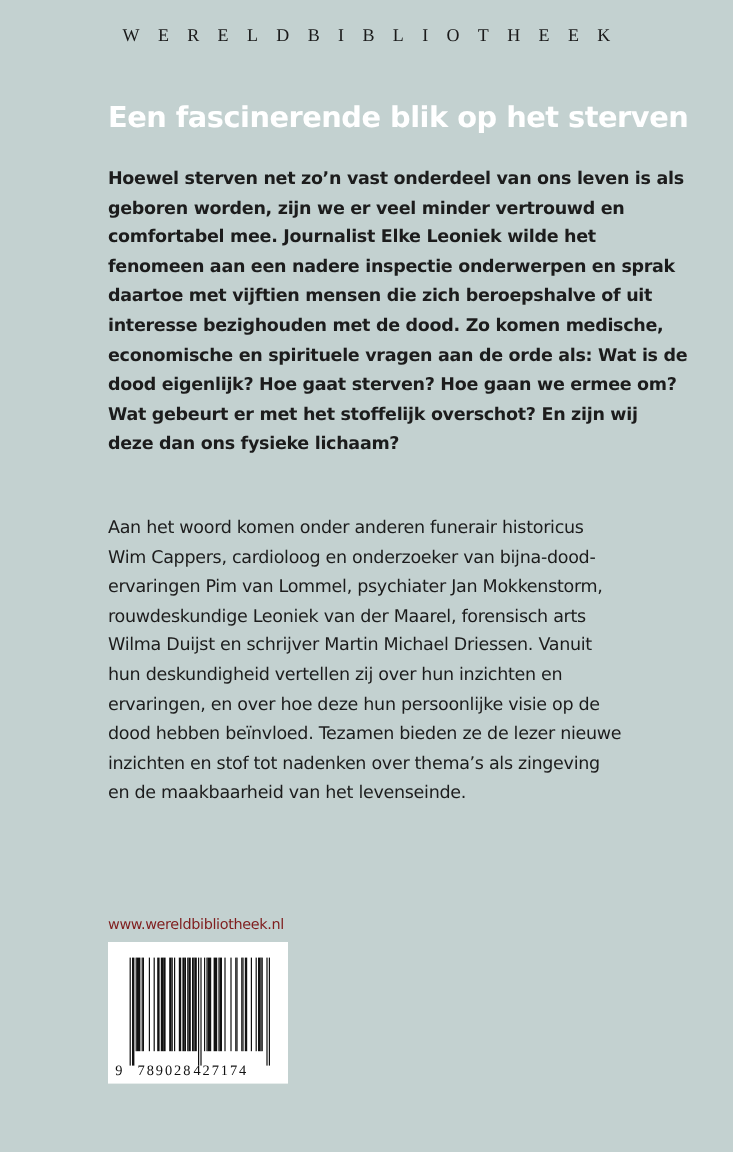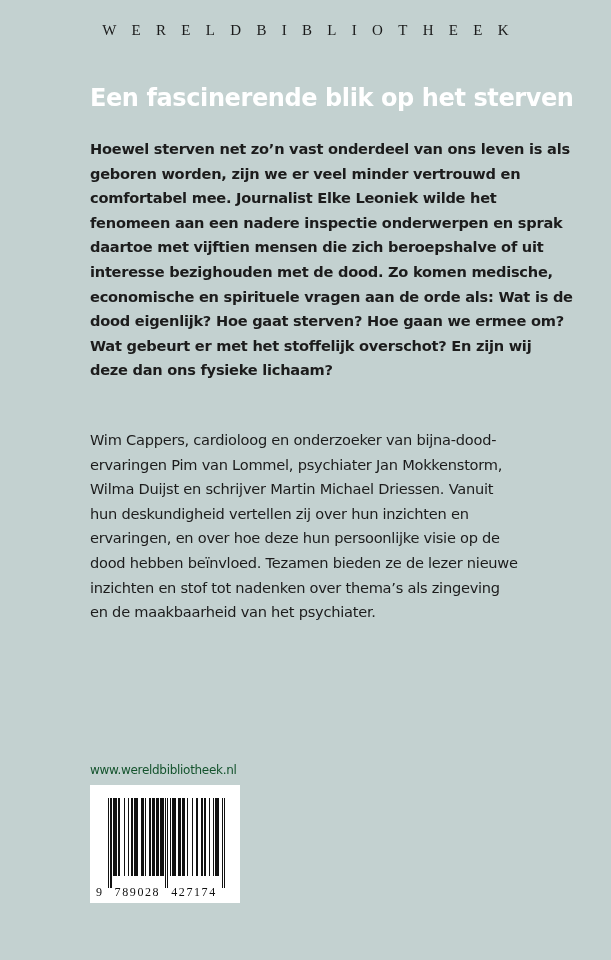--- a/index.html
+++ b/index.html
@@ -54,21 +54,21 @@
       white-space: nowrap;
     }
     .p1 { top: 137px; font-weight: bold; }
     .p2 { top: 428px; }
     .url {
       position: absolute;
       top: 763px;
       left: 90px;
       font-family: "DejaVu Sans", sans-serif;
       font-size: 12px;
-      color: #14532d;
+      color: #7f1d1d;
       letter-spacing: -0.3px;
     }
     .barcode-box {
       position: absolute;
       top: 785px;
       left: 90px;
       width: 150px;
       height: 118px;
       background: #ffffff;
     }
@@ -91,21 +91,21 @@
       position: absolute;
       bottom: 3px;
       left: 6px;
       font-family: "Liberation Serif", serif;
       font-size: 12px;
       color: #111;
       display: flex;
       letter-spacing: 1.6px;
     }
     .digits .first { margin-right: 11px; }
-    .digits .group2 { margin-left: 11px; }
+    .digits .group2 { margin-left: 1px; }
   </style>
 </head>
 <body>
 
 <div class="publisher">WERELDBIBLIOTHEEK</div>
 
 <div class="headline">Een fascinerende blik op het sterven</div>
 
 <div class="body-text p1">
   <span class="line">Hoewel sterven net zo’n vast onderdeel van ons leven is als</span>
@@ -114,28 +114,30 @@
   <span class="line">fenomeen aan een nadere inspectie onderwerpen en sprak</span>
   <span class="line">daartoe met vijftien mensen die zich beroepshalve of uit</span>
   <span class="line">interesse bezighouden met de dood. Zo komen medische,</span>
   <span class="line">economische en spirituele vragen aan de orde als: Wat is de</span>
   <span class="line">dood eigenlijk? Hoe gaat sterven? Hoe gaan we ermee om?</span>
   <span class="line">Wat gebeurt er met het stoffelijk overschot? En zijn wij</span>
   <span class="line">deze dan ons fysieke lichaam?</span>
 </div>
 
 <div class="body-text p2">
+  <span class="line">Aan het woord komen onder anderen funerair historicus</span>
   <span class="line">Wim Cappers, cardioloog en onderzoeker van bijna-dood-</span>
   <span class="line">ervaringen Pim van Lommel, psychiater Jan Mokkenstorm,</span>
+  <span class="line">rouwdeskundige Leoniek van der Maarel, forensisch arts</span>
   <span class="line">Wilma Duijst en schrijver Martin Michael Driessen. Vanuit</span>
   <span class="line">hun deskundigheid vertellen zij over hun inzichten en</span>
   <span class="line">ervaringen, en over hoe deze hun persoonlijke visie op de</span>
   <span class="line">dood hebben beïnvloed. Tezamen bieden ze de lezer nieuwe</span>
   <span class="line">inzichten en stof tot nadenken over thema’s als zingeving</span>
-  <span class="line">en de maakbaarheid van het psychiater.</span>
+  <span class="line">en de maakbaarheid van het levenseinde.</span>
 </div>
 
 <div class="url">www.wereldbibliotheek.nl</div>
 
 <div class="barcode-box">
   <div class="bars" id="bars">
       <div class="bar guard" style="width: 1.24211px;"></div>
       <div class="gap" style="width: 1.24211px;"></div>
       <div class="bar guard" style="width: 1.24211px;"></div>
       <div class="gap" style="width: 1.24211px;"></div>

